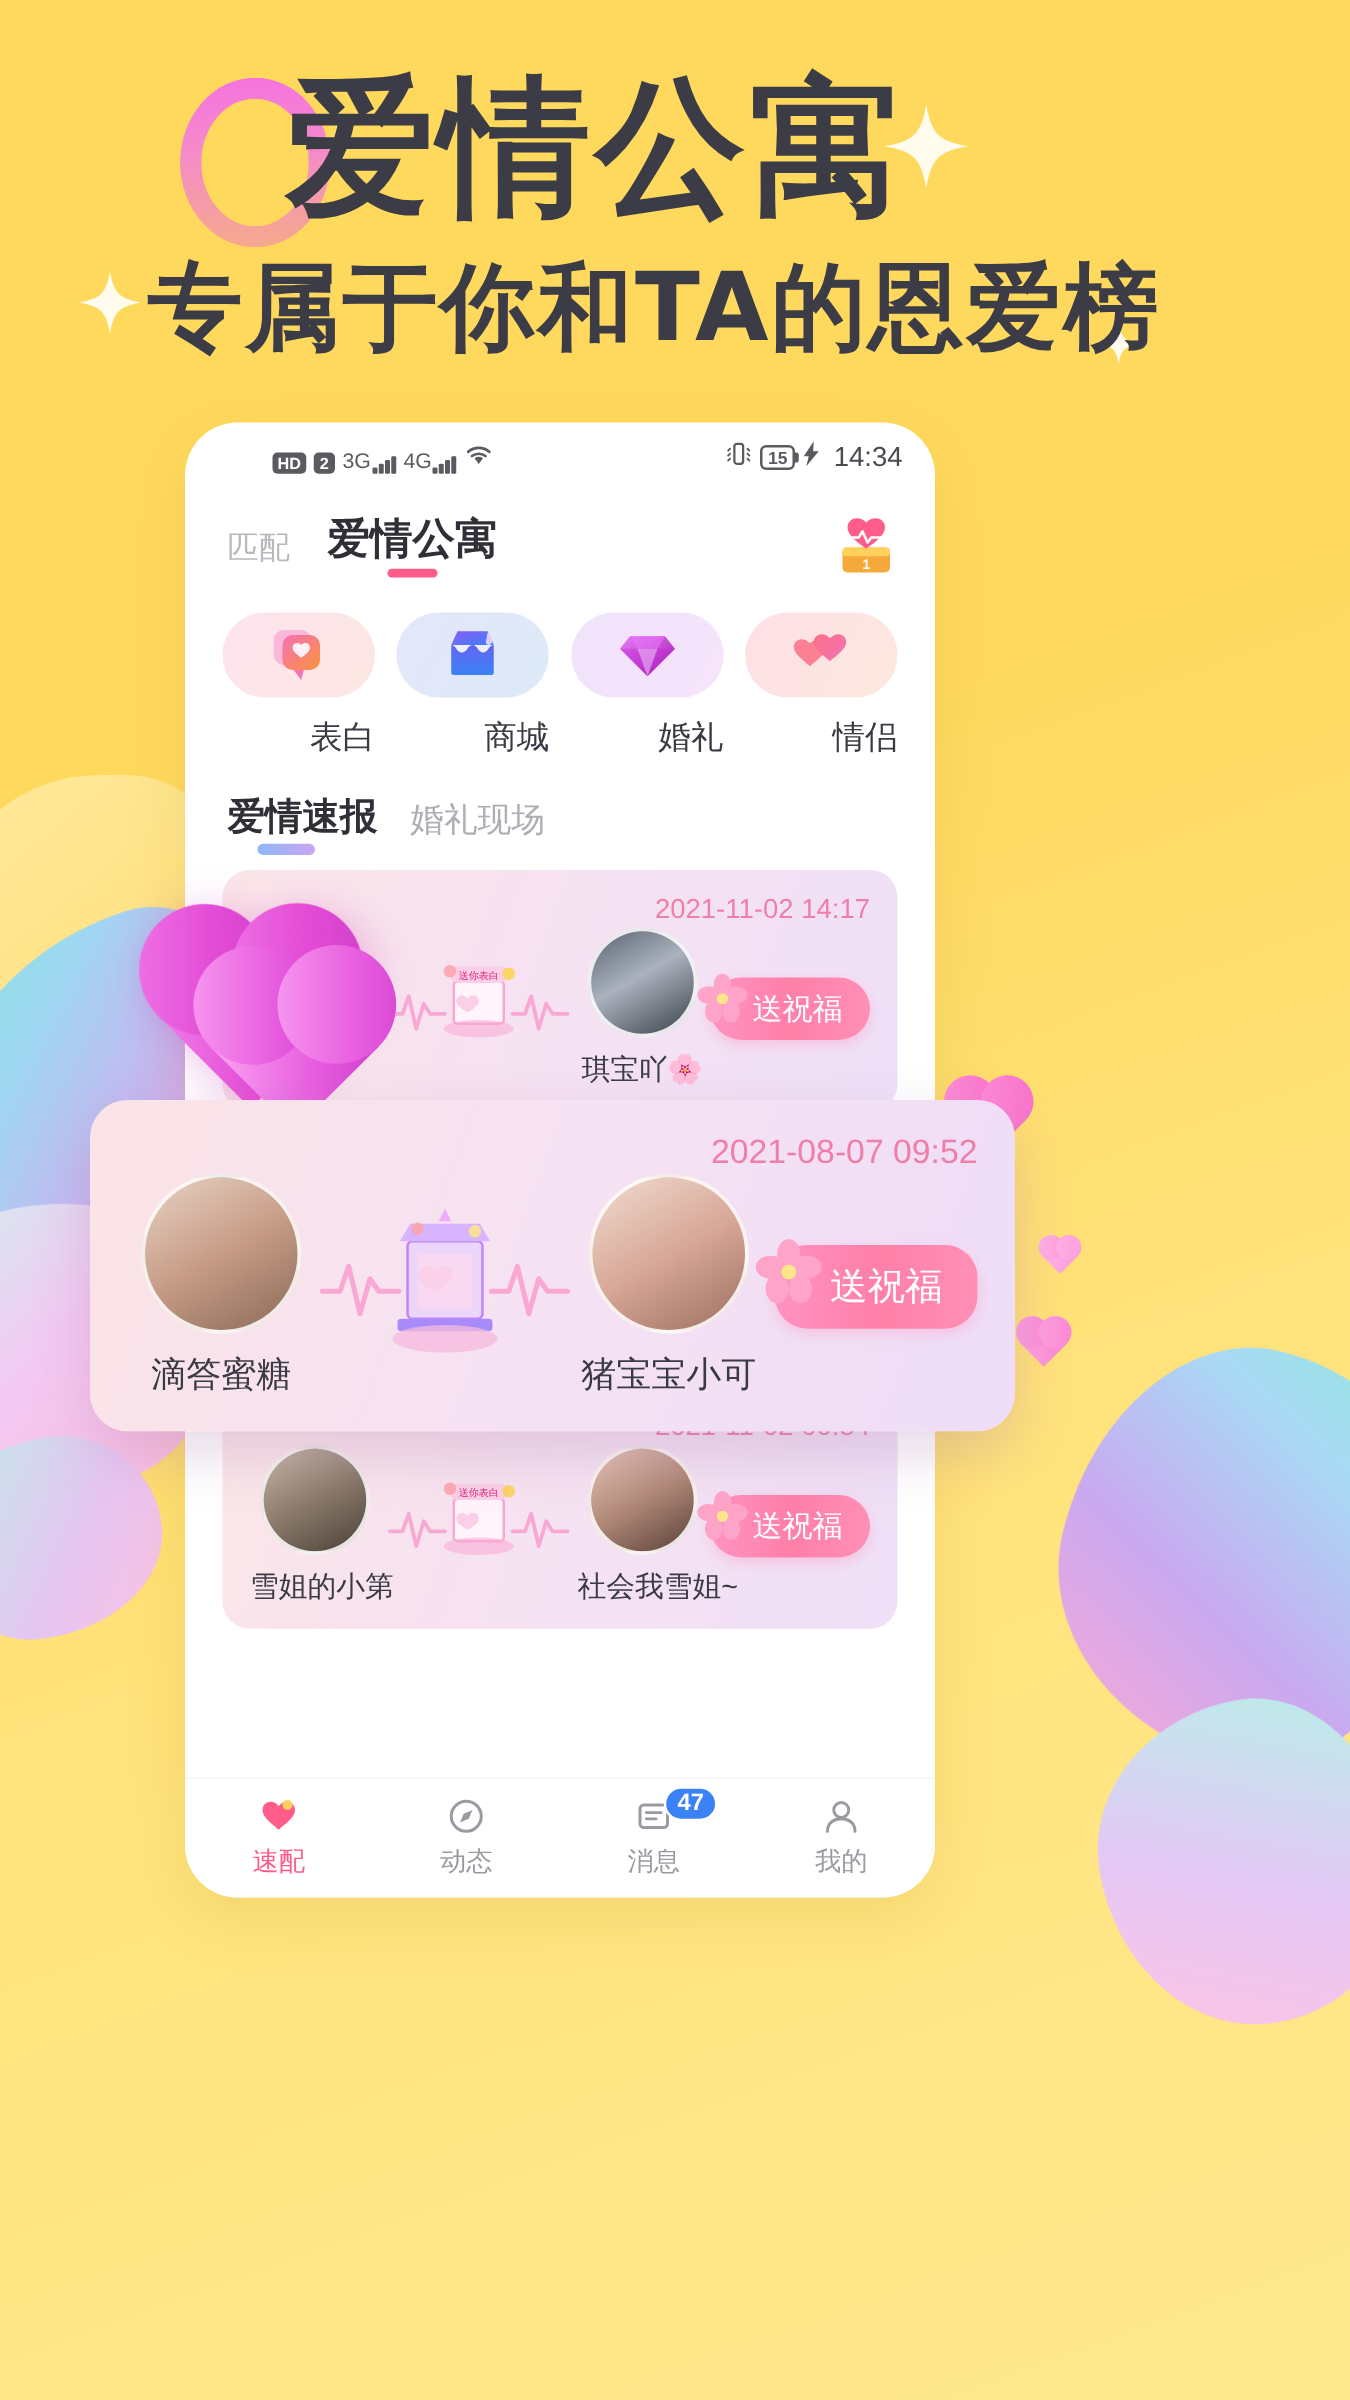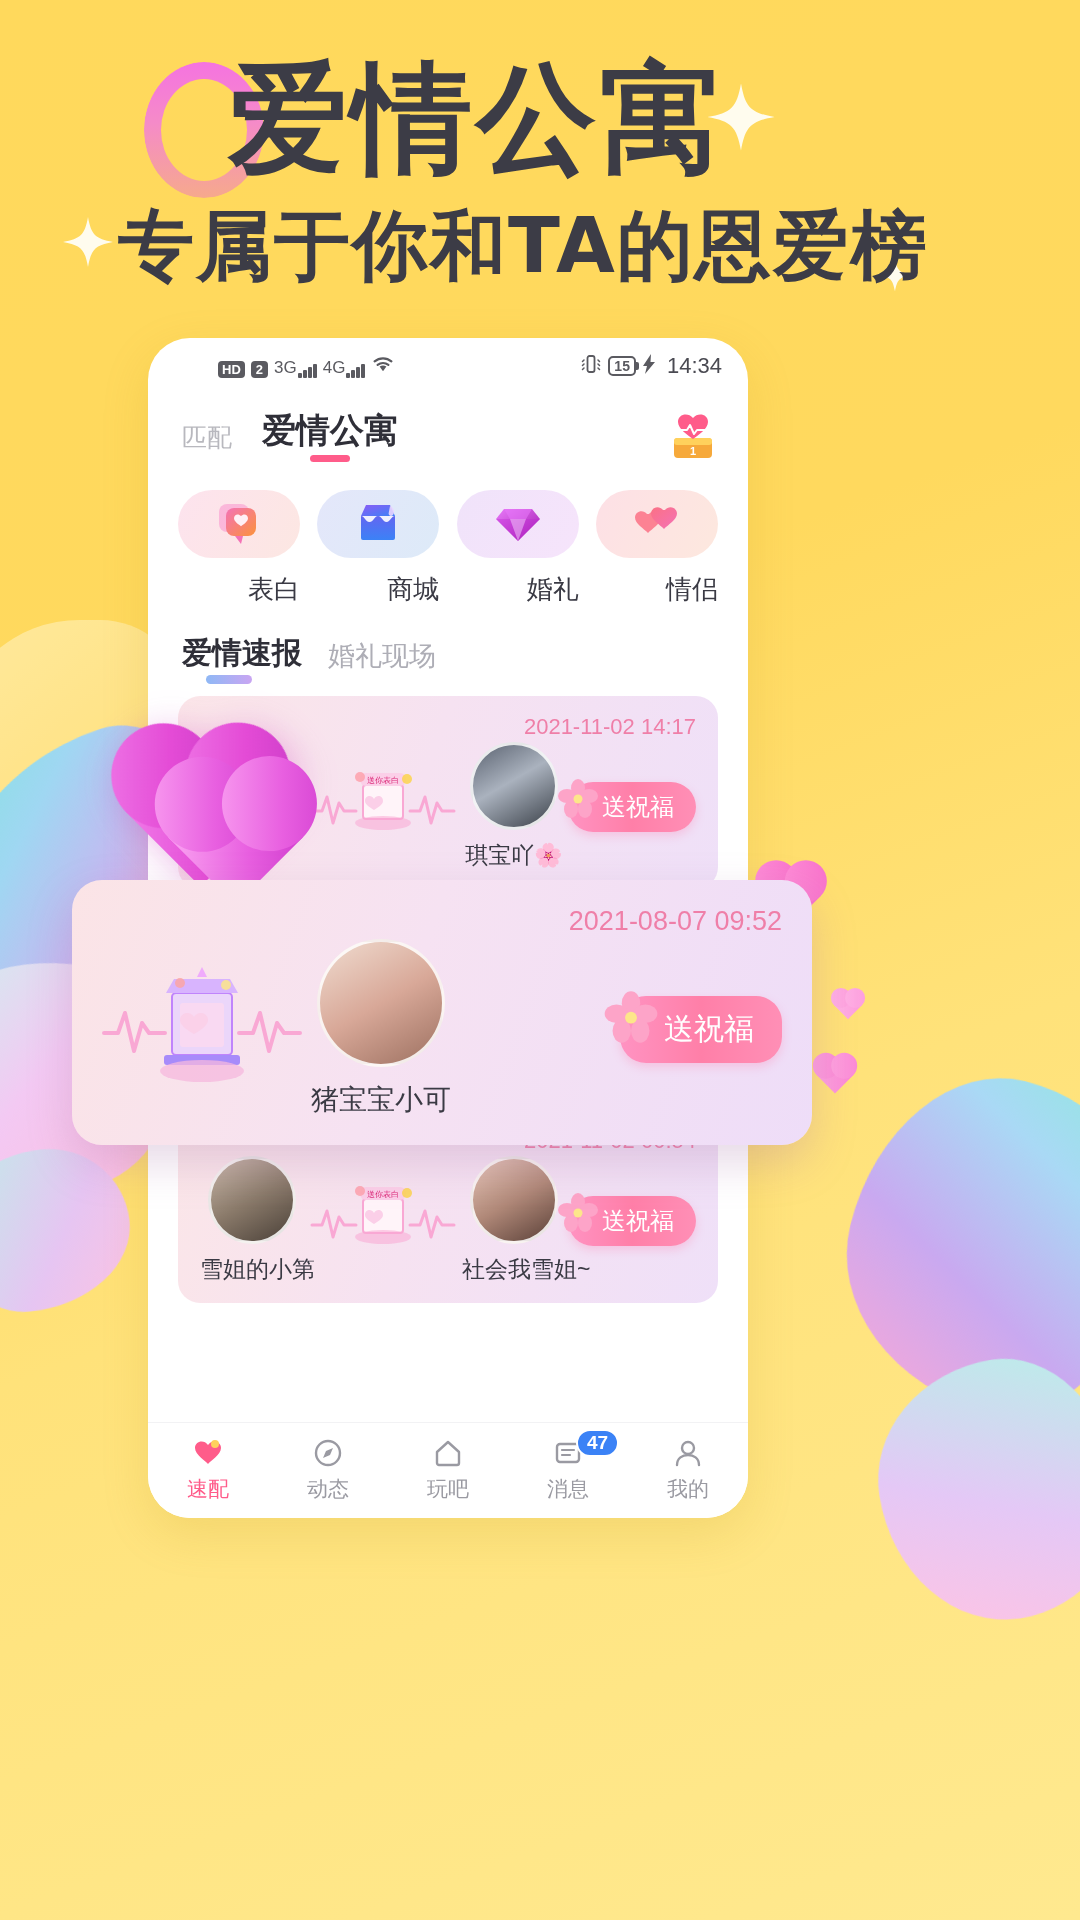--- a/index.html
+++ b/index.html
@@ -585,28 +585,20 @@
         <svg width="32" height="32" viewBox="0 0 32 32">
           <circle cx="16" cy="16" r="12" stroke="#9A9AA2" stroke-width="2.4" fill="none"></circle>
           <path d="M21 11 L14 14 L11 21 L18 18 Z" fill="#9A9AA2"></path>
         </svg>
       </div>
       <div class="nav-label">动态</div>
     </div>
     <div class="nav-item">
       <div class="nav-icon">
         <svg width="32" height="32" viewBox="0 0 32 32">
-          <path d="M5 15 L16 5 L27 15 V26 a2 2 0 0 1-2 2 H7 a2 2 0 0 1-2-2 Z" stroke="#9A9AA2" stroke-width="2.4" fill="none" stroke-linejoin="round"></path>
-        </svg>
-      </div>
-      <div class="nav-label">玩吧</div>
-    </div>
-    <div class="nav-item">
-      <div class="nav-icon">
-        <svg width="32" height="32" viewBox="0 0 32 32">
           <rect x="5" y="7" width="22" height="18" rx="3" stroke="#9A9AA2" stroke-width="2.4" fill="none"></rect>
           <path d="M10 13 h12 M10 18 h8" stroke="#9A9AA2" stroke-width="2.2" stroke-linecap="round"></path>
         </svg>
       </div>
       <div class="nav-badge">47</div>
       <div class="nav-label">消息</div>
     </div>
     <div class="nav-item">
       <div class="nav-icon">
         <svg width="32" height="32" viewBox="0 0 32 32">
@@ -621,20 +613,24 @@
 
 <div class="heart big"></div>
 <div class="heart big2"></div>
 <div class="heart small-a"></div>
 <div class="heart small-d"></div>
 
 <div class="card-big">
   <div class="card-time">2021-08-07 09:52</div>
   <div class="card-body">
     <div class="couple">
+      <div class="person">
+        <div class="avatar img-c"></div>
+        <div class="person-name">滴答蜜糖</div>
+      </div>
       <div class="midart">
         <svg width="200" height="140" viewBox="0 0 200 140">
           <path d="M2 74 l14 0 7 -20 9 38 8 -28 7 10 h16" stroke="#F9A8D4" stroke-width="4" fill="none" stroke-linejoin="round" stroke-linecap="round"></path>
           <path d="M137 74 l14 0 7 -20 9 38 8 -28 7 10 h16" stroke="#F9A8D4" stroke-width="4" fill="none" stroke-linejoin="round" stroke-linecap="round"></path>
           <rect x="70" y="34" width="60" height="62" rx="4" fill="#EBD6FA" stroke="#C084FC" stroke-width="2"></rect>
           <rect x="78" y="44" width="44" height="44" rx="3" fill="#F9D9F2"></rect>
           <path d="M64 34 h72 l-8 -14 h-56 Z" fill="#D8B4FE"></path>
           <path d="M100 8 l5 10 h-10 Z" fill="#F0ABFC"></path>
           <rect x="62" y="96" width="76" height="10" rx="3" fill="#A78BFA"></rect>
           <ellipse cx="100" cy="112" rx="42" ry="11" fill="#F5B8DE" opacity=".75"></ellipse>

